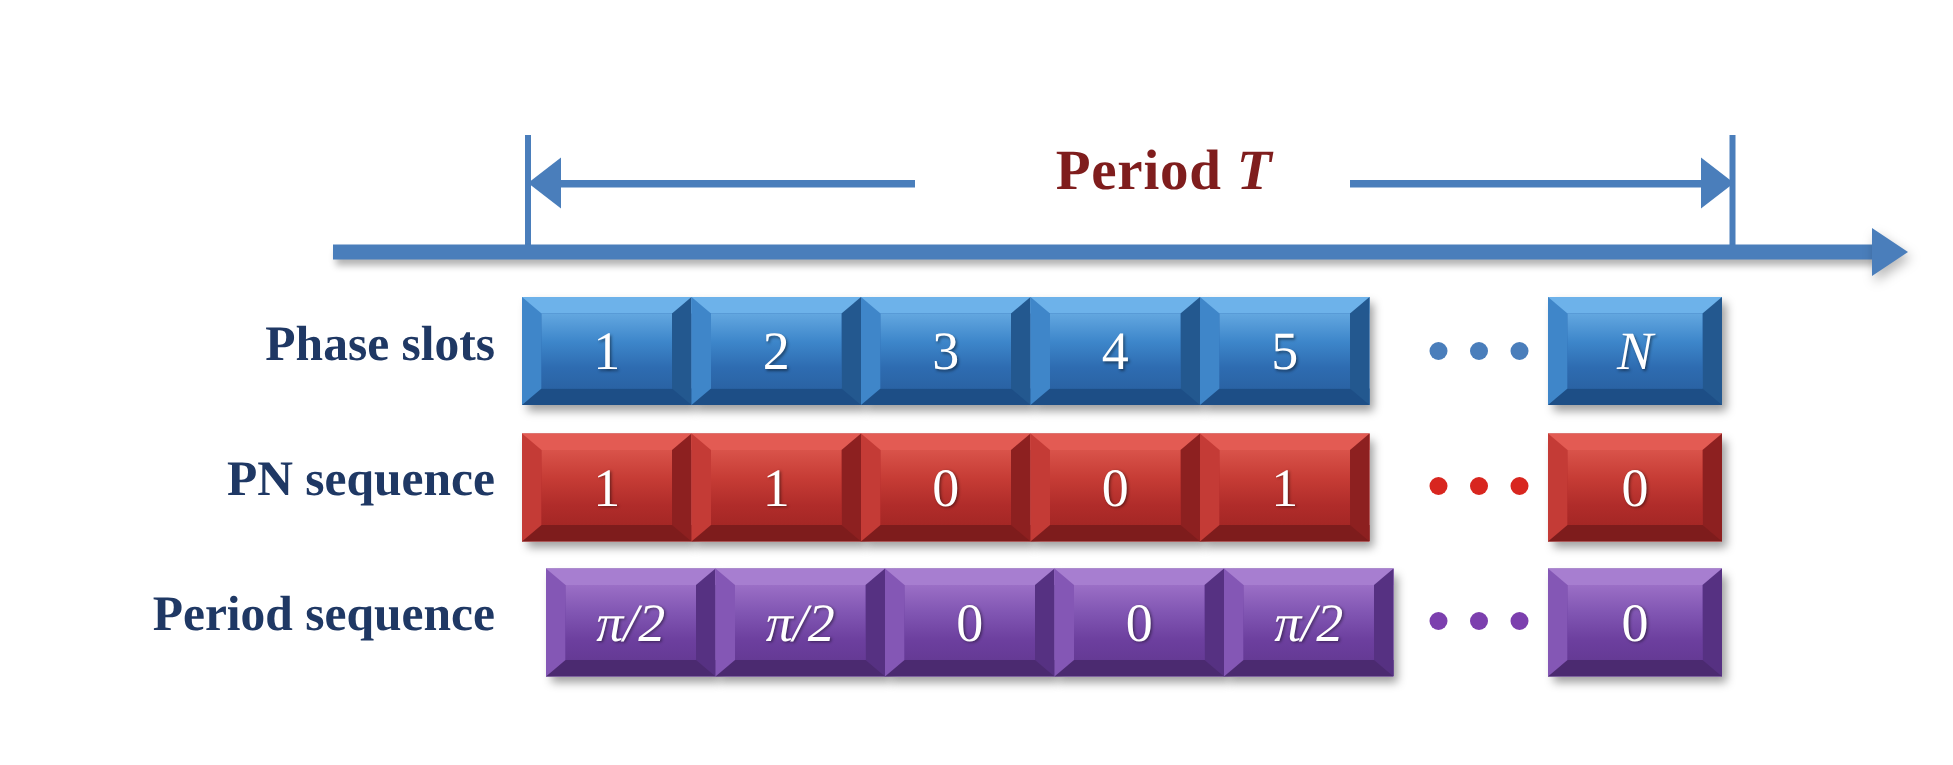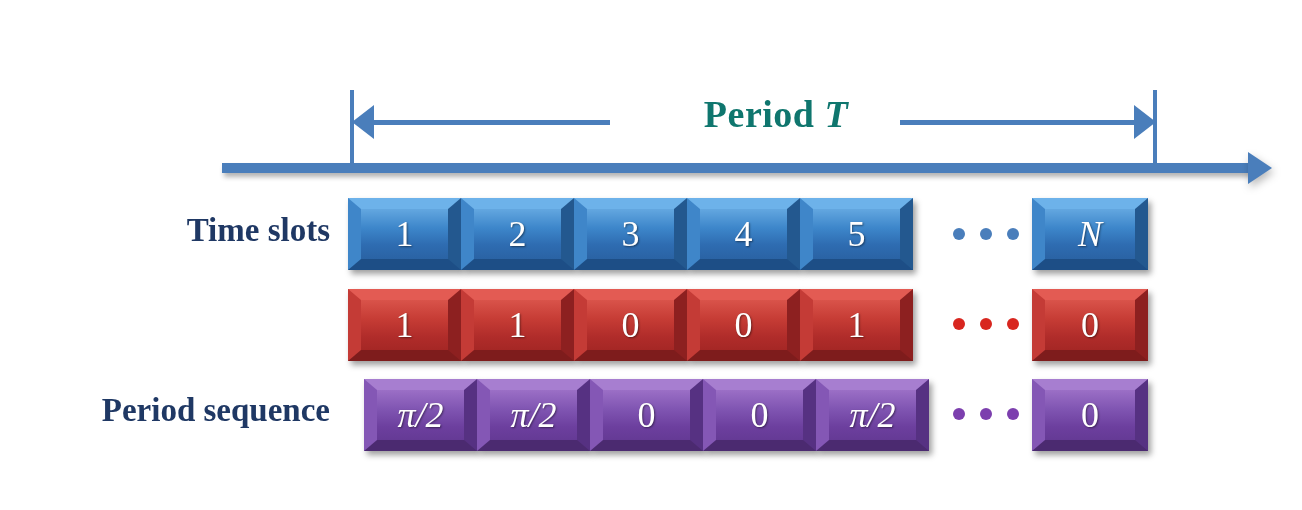--- a/index.html
+++ b/index.html
@@ -21,21 +21,21 @@
   
   .period-label {
     position: absolute;
     left: 646px;
     top: 92px;
     width: 260px;
     text-align: center;
     font-family: "Liberation Serif", serif;
     font-size: 38px;
     font-weight: bold;
-    color: #0f766e;
+    color: #7f1d1d;
     white-space: nowrap;
     letter-spacing: 0.5px;
   }
   .period-label .sym {
     font-style: italic;
   }
 
   .tick {
     position: absolute;
     width: 4px;
@@ -238,21 +238,22 @@
   <div class="tick right"></div>
 
   <div class="arrow-line seg-left"></div>
   <div class="arrow-head point-left"></div>
   <div class="arrow-line seg-right"></div>
   <div class="arrow-head point-right"></div>
 
   <div class="axis"></div>
   <div class="axis-head"></div>
 
-  <div class="row-label label-slot">Time slots</div>
+  <div class="row-label label-slot">Phase slots</div>
+  <div class="row-label label-pn">PN sequence</div>
   <div class="row-label label-ph">Period sequence</div>
 
   <div class="row row-slots">
     <div class="cell c-blue">
       <span class="bevel"></span>
       <span class="face"></span>
       <span class="val">1</span>
     </div>
     <div class="cell c-blue">
       <span class="bevel"></span>

